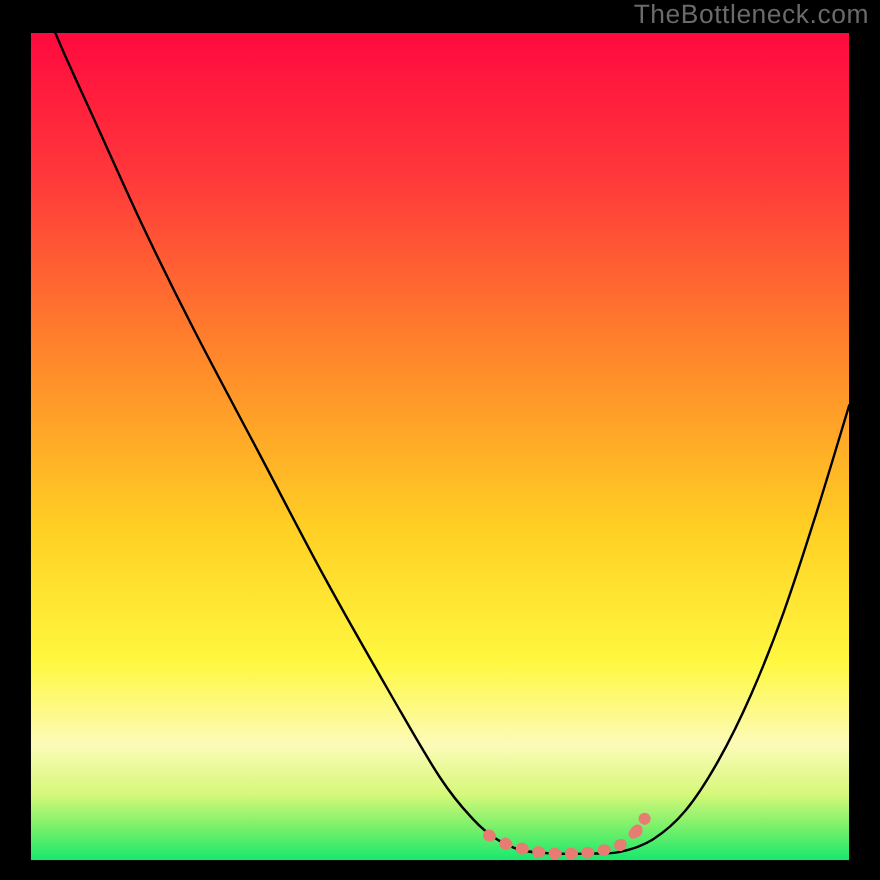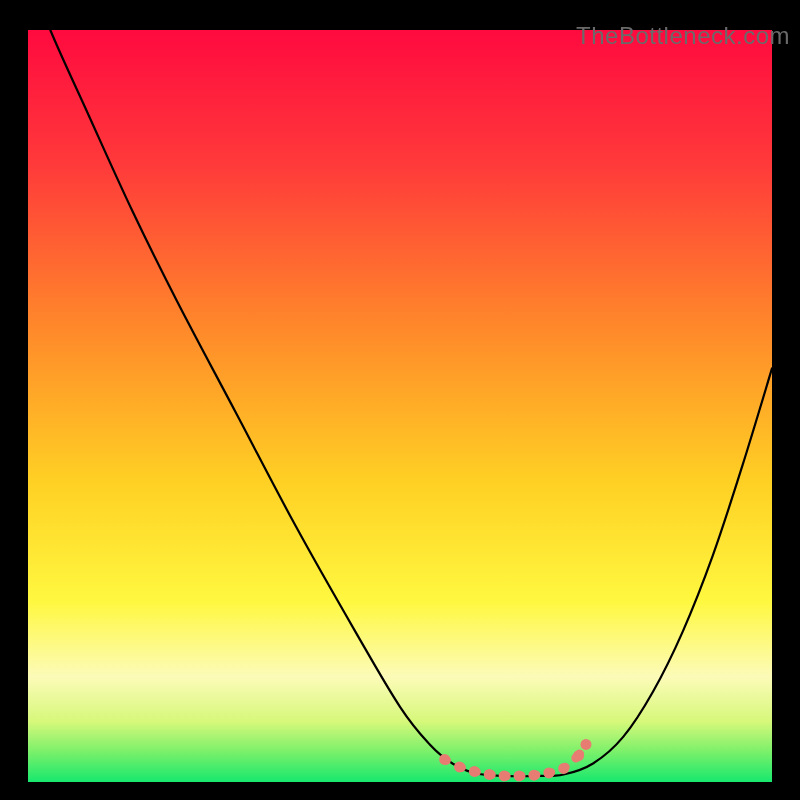--- a/index.html
+++ b/index.html
@@ -6,21 +6,21 @@
   body {
     width: 800px;
     height: 800px;
     background: #000;
     font-family: Arial, Helvetica, sans-serif;
     position: relative;
     overflow: hidden;
   }
   .watermark {
     position: absolute;
-    top: 22px;
+    top: 0;
     right: 10px;
     font-size: 24px;
     font-weight: 500;
     color: #6a6a6a;
     letter-spacing: 0.5px;
     z-index: 10;
   }
   .frame {
     position: absolute;
     left: 28px;

